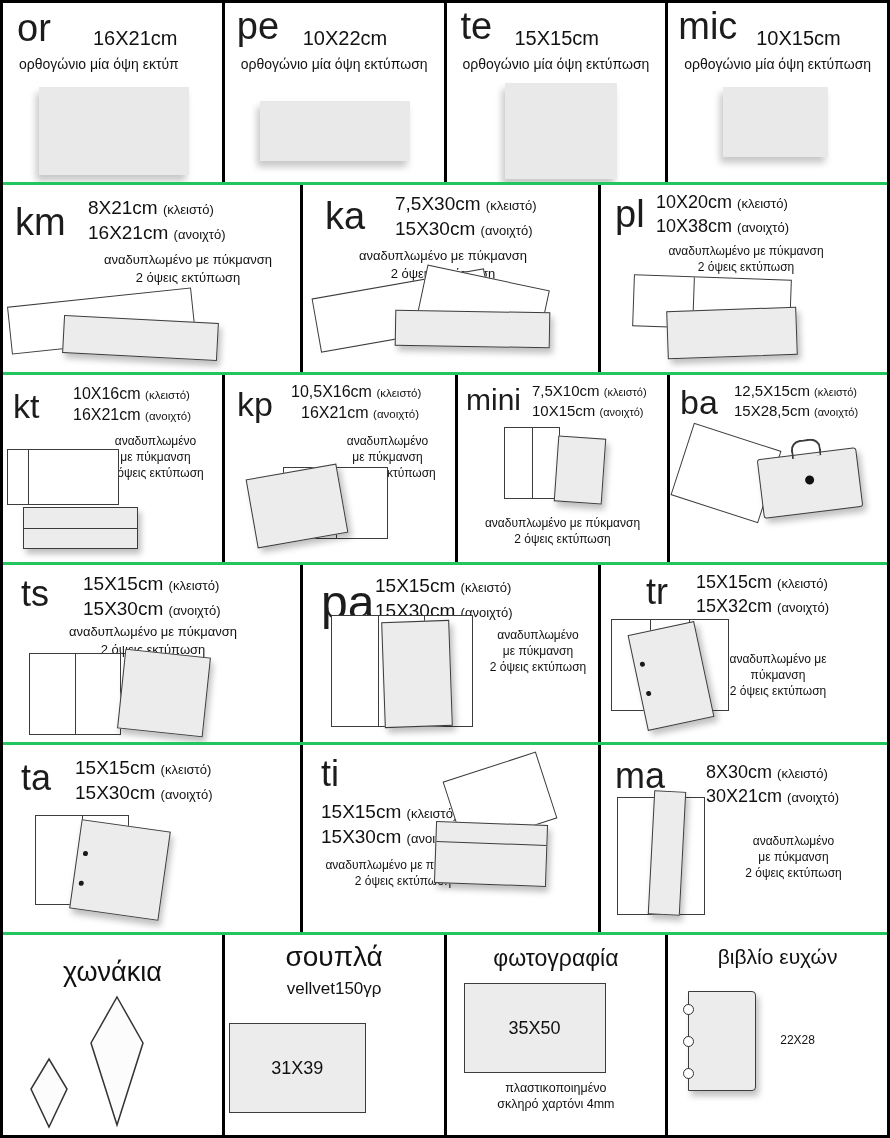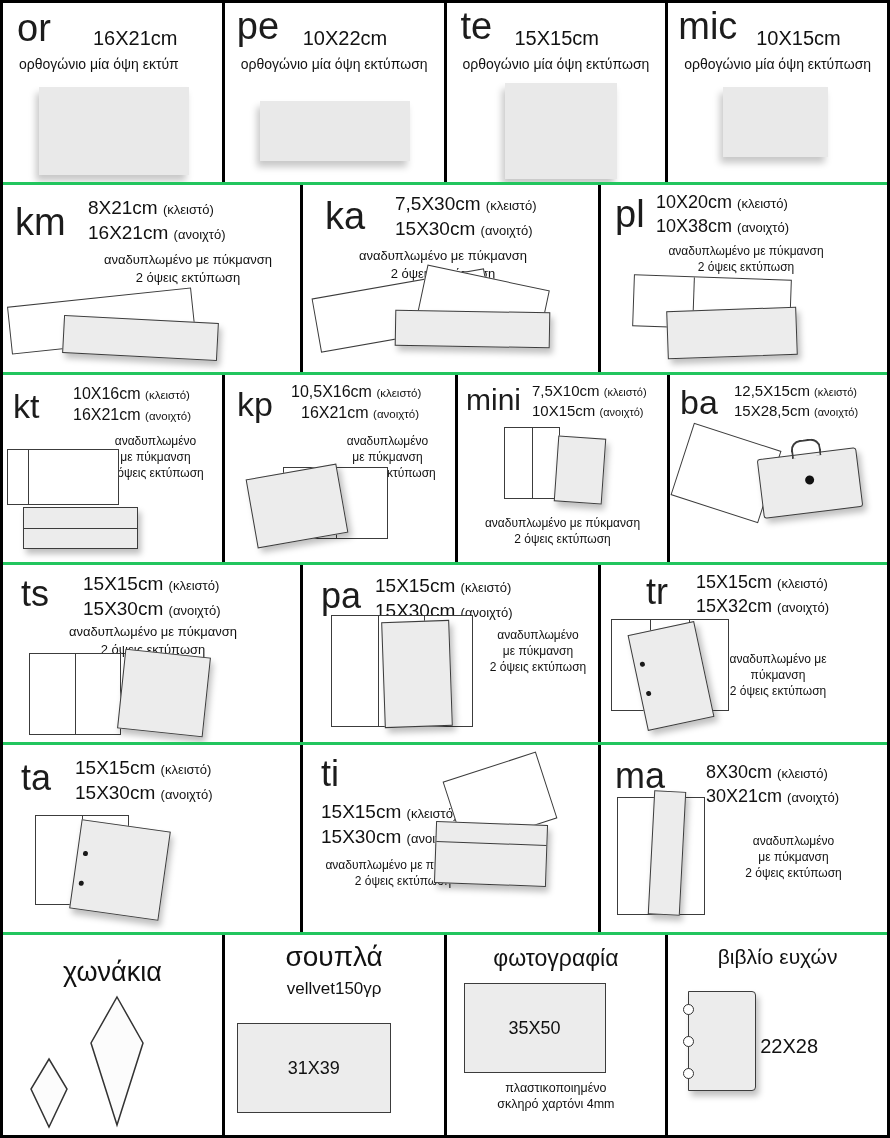--- a/index.html
+++ b/index.html
@@ -183,21 +183,21 @@
       <div class="desc" style="left:40px;top:58px;width:220px">
         <div>αναδυπλωμένο με πύκμανση</div>
         <div>2 όψεις εκτύπωση</div>
       </div>
       <div class="sh out" style="left:26px;top:88px;width:92px;height:82px">
           <div class="vl" style="left:50%"></div>
         </div>
       <div class="sh fil shadow" style="left:118px;top:88px;width:86px;height:80px;transform:rotate(6deg)"></div>
     </div>
     <div class="cell" style="flex:0 0 298px">
-      <div class="code" style="left:18px;top:10px;font-size:36px">pa</div>
+      <div class="code" style="left:18px;top:10px;font-size:48px">pa</div>
       <div class="dims" style="left:72px;top:8px">
         <div><span>15X15cm</span> <span class="lab">(κλειστό)</span></div>
         <div><span>15X30cm</span> <span class="lab">(ανοιχτό)</span></div>
       </div>
       <div class="desc xs" style="left:180px;top:62px;width:110px">
         <div>αναδυπλωμένο</div>
         <div>με πύκμανση</div>
         <div>2 όψεις εκτύπωση</div>
       </div>
       <div class="sh out" style="left:28px;top:50px;width:142px;height:112px">
@@ -279,36 +279,36 @@
     <div class="cell" style="flex:1">
       <div class="title" style="top:22px;font-size:27px">χωνάκια</div>
       <svg style="position:absolute;left:14px;top:58px" width="150" height="138">
         <polygon points="100,4 126,50 100,132 74,50" fill="#fcfcfc" stroke="#333" stroke-width="1.5"></polygon>
         <polygon points="32,66 50,96 32,134 14,96" fill="#fcfcfc" stroke="#333" stroke-width="1.5"></polygon>
       </svg>
     </div>
     <div class="cell" style="flex:1">
       <div class="title" style="top:6px;font-size:28px">σουπλά</div>
       <div class="title" style="top:44px;font-size:17px">vellvet150γρ</div>
-      <div class="sh fil sizein" style="left:12px;top:88px;width:154px;height:90px">
+      <div class="sh fil sizein" style="left:4px;top:88px;width:137px;height:90px">
         <span>31X39</span>
       </div>
     </div>
     <div class="cell" style="flex:1">
       <div class="title" style="top:10px;font-size:23px">φωτογραφία</div>
       <div class="sh fil sizein" style="left:17px;top:48px;width:142px;height:90px">
         <span>35X50</span>
       </div>
       <div class="title" style="top:146px;font-size:12.5px">πλαστικοποιημένο</div>
       <div class="title" style="top:162px;font-size:12.5px">σκληρό χαρτόνι 4mm</div>
     </div>
     <div class="cell" style="flex:1">
       <div class="title" style="top:10px;font-size:21px">βιβλίο ευχών</div>
       <div class="sh fil shadow" style="left:20px;top:56px;width:68px;height:100px;border-radius:0 4px 4px 0">
         <div class="loop" style="top:12px"></div>
         <div class="loop" style="top:44px"></div>
         <div class="loop" style="top:76px"></div>
       </div>
-      <div class="dims" style="left:92px;top:98px;font-size:20px">22X28</div>
+      <div class="dims" style="left:112px;top:98px;font-size:12px">22X28</div>
     </div>
   </div>
 
 </div>
 
 </body></html>

